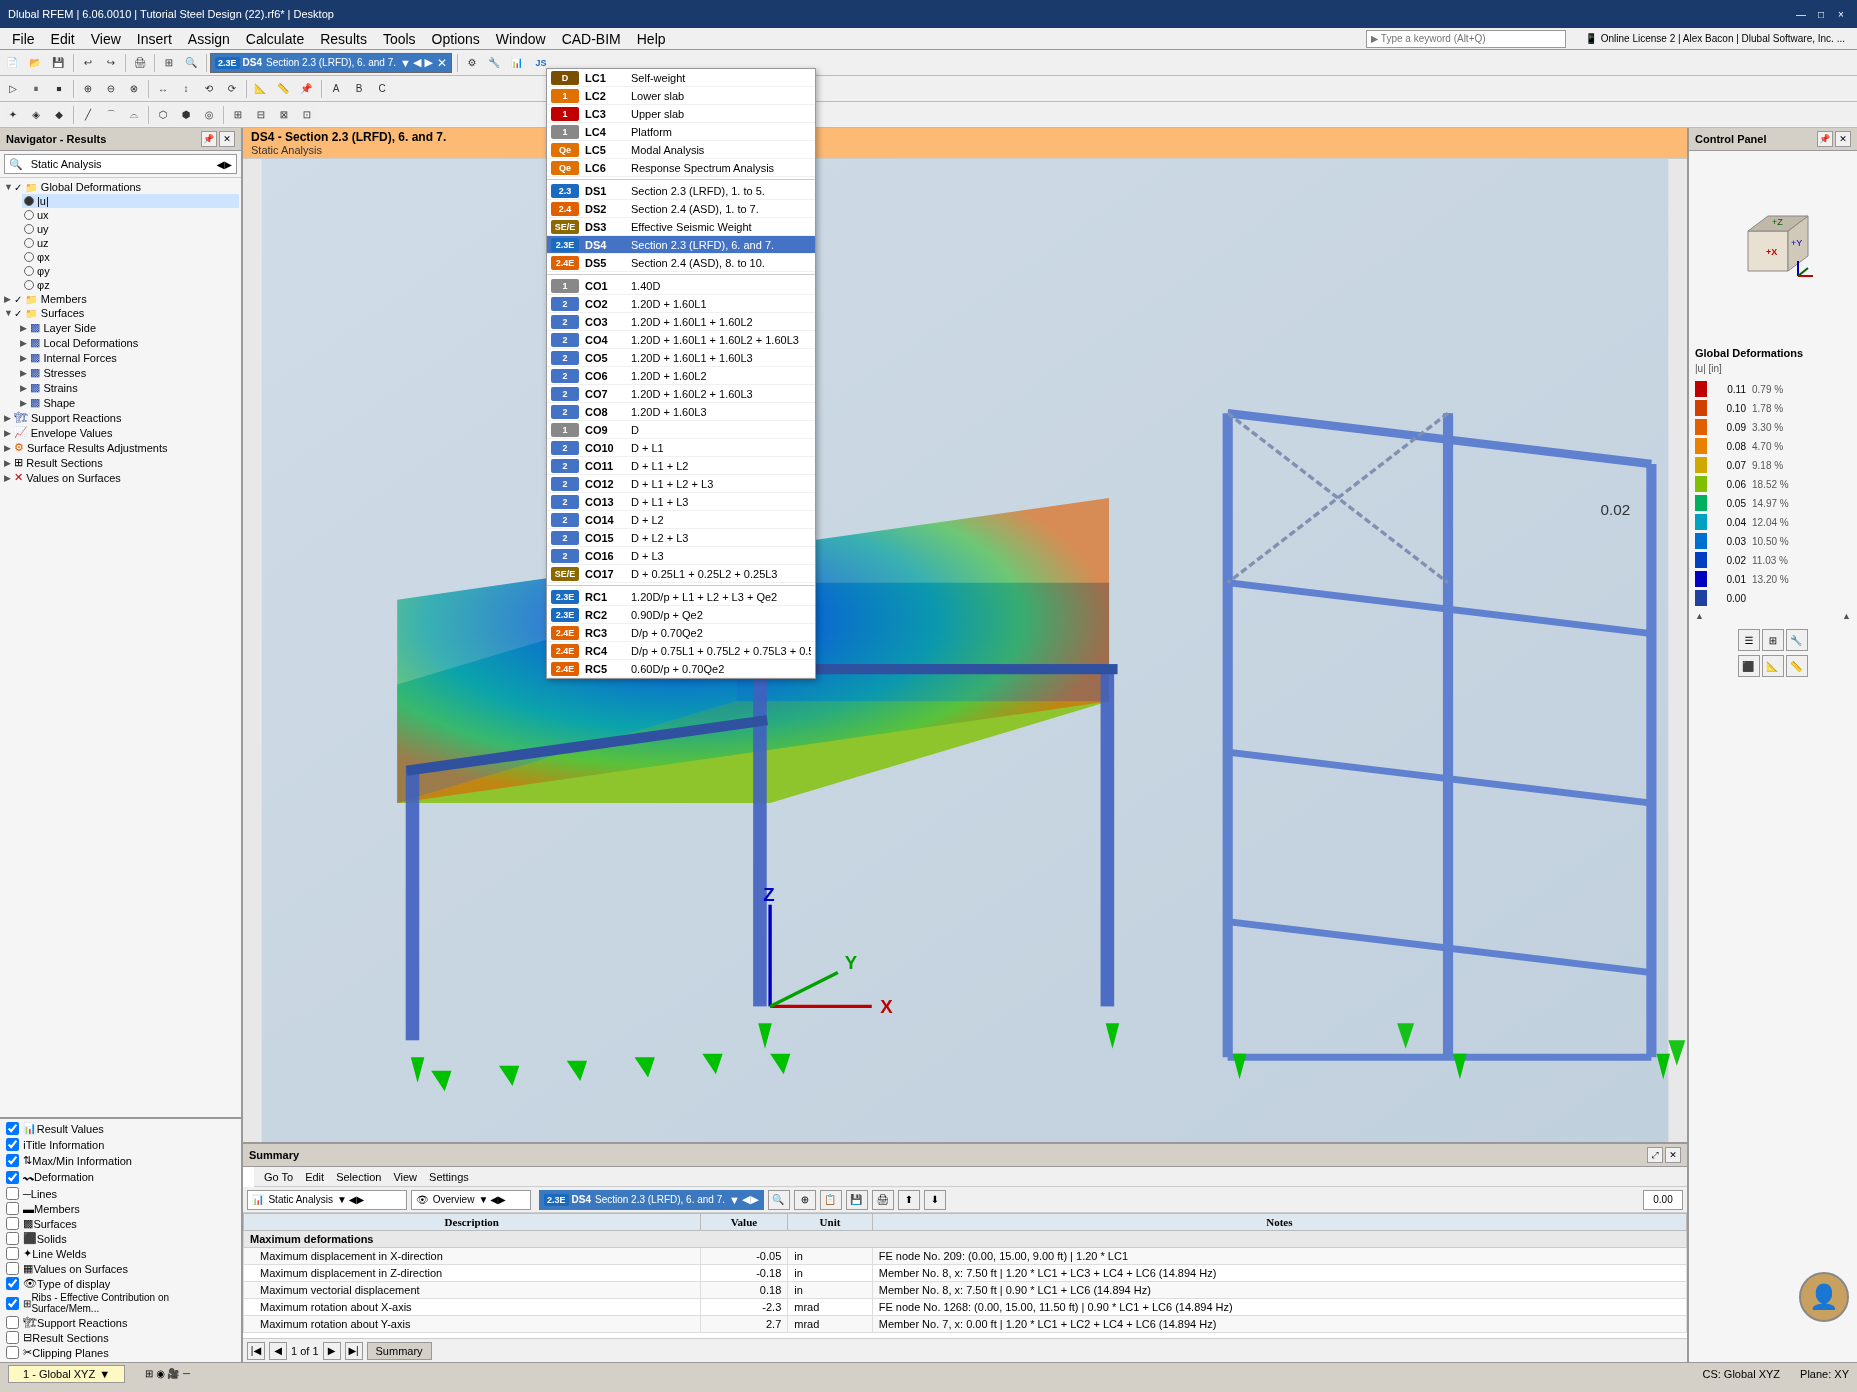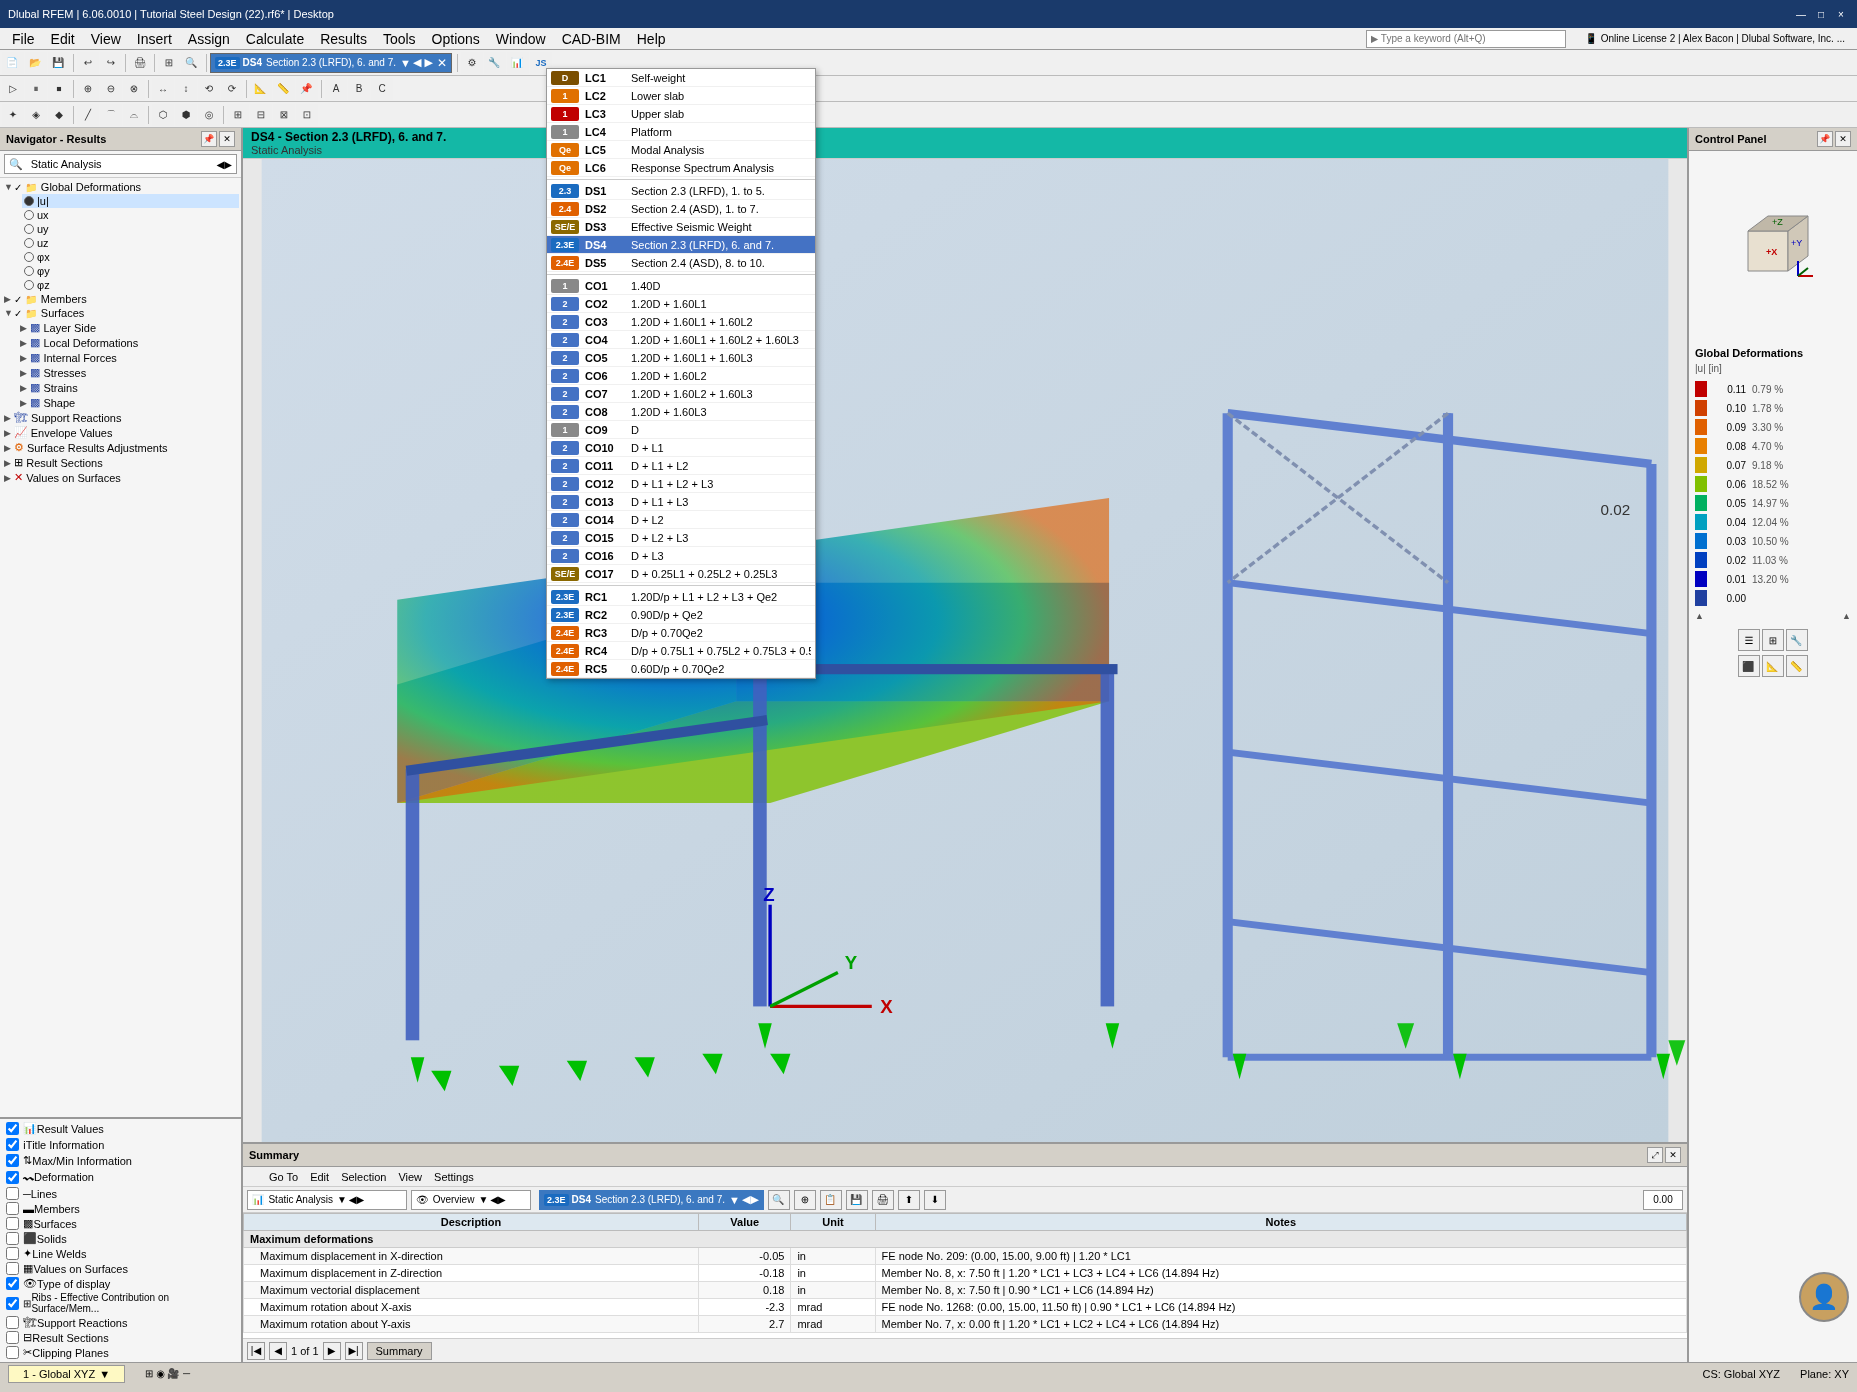--- a/index.html
+++ b/index.html
@@ -32,37 +32,37 @@
     #nav-tree { flex: 1; overflow-y: auto; padding: 2px; }
     .nav-item { display: flex; align-items: center; padding: 1px 2px; cursor: pointer; user-select: none; }
     .nav-item .radio { width: 10px; height: 10px; border: 1px solid #666; border-radius: 50%; margin-right: 3px; display: inline-block; }
     .nav-item .radio.selected { background: #333; }
     .nav-item .expander { width: 10px; display: inline-block; font-size: 9px; color: #555; }
     
     
     #center-area { flex: 1; display: flex; flex-direction: column; }
     
     
-    #viewport-header { background: #14b8a6; padding: 2px 8px; border-bottom: 1px solid #ccc; }
+    #viewport-header { background: #fdba74; padding: 2px 8px; border-bottom: 1px solid #ccc; }
     #viewport-header .ds-title { font-size: 12px; font-weight: bold; }
     #viewport-header .analysis { font-size: 11px; color: #333; }
     
     
     #viewport { flex: 1; background: #e8e8e8; position: relative; overflow: hidden; min-height: 400px; }
     
     
     #summary-panel { height: 220px; background: white; border-top: 2px solid #999; display: flex; flex-direction: column; }
     #summary-header { background: #d4d0c8; padding: 3px 6px; display: flex; align-items: center; justify-content: space-between; border-bottom: 1px solid #999; }
     #summary-header .title { font-weight: bold; font-size: 11px; }
-    #summary-menubar { background: #f0f0f0; height: 20px; display: flex; align-items: center; padding: 0 20px; border-bottom: 1px solid #ccc; }
+    #summary-menubar { background: #f0f0f0; height: 20px; display: flex; align-items: center; padding: 0 4px; border-bottom: 1px solid #ccc; margin-left: 11px; }
     #summary-menubar span { padding: 2px 6px; cursor: pointer; font-size: 11px; }
     #summary-toolbar { background: #f0f0f0; height: 26px; border-bottom: 1px solid #ccc; display: flex; align-items: center; padding: 0 4px; gap: 4px; }
     #summary-table { flex: 1; overflow-y: auto; }
     #summary-table table { width: 100%; border-collapse: collapse; font-size: 11px; }
-    #summary-table table th { background: #dde8f0; border: 1px solid #bbb; padding: 2px 6px; text-align: center; font-weight: bold; }
+    #summary-table table th { background: #dde8f0; border: 1px solid #bbb; padding: 2px 6px; text-align: center; font-weight: bold; font-family: Liberation Serif, serif; }
     #summary-table table td { border: 1px solid #ddd; padding: 2px 6px; }
     #summary-table table tr:nth-child(even) { background: #f8f8f8; }
     #summary-table .section-header { background: #e8e8e8; font-weight: bold; padding: 2px 6px; border: 1px solid #ccc; }
     #summary-footer { background: #f0f0f0; height: 24px; display: flex; align-items: center; padding: 0 4px; border-top: 1px solid #ccc; gap: 4px; }
     
     
     #control-panel { width: 170px; background: #f5f5f5; border-left: 2px solid #999; display: flex; flex-direction: column; gap: 40px; }
     #control-panel-header { background: #d4d0c8; padding: 3px 6px; display: flex; align-items: center; justify-content: space-between; border-bottom: 1px solid #999; }
     #control-panel-header .title { font-weight: bold; font-size: 11px; }
     #legend-area { padding: 6px; }

